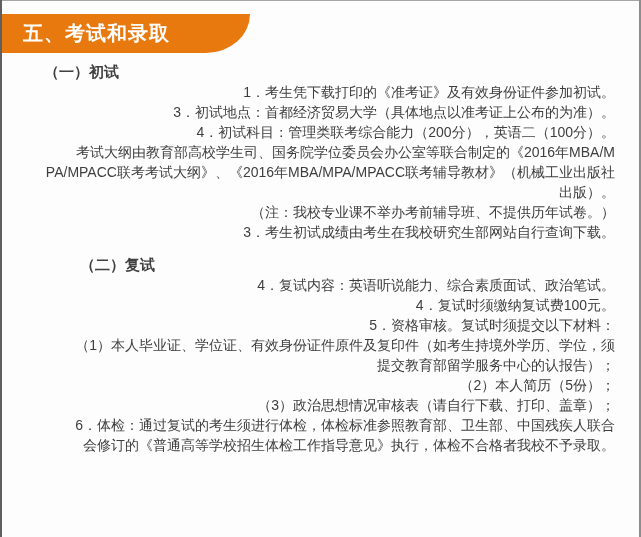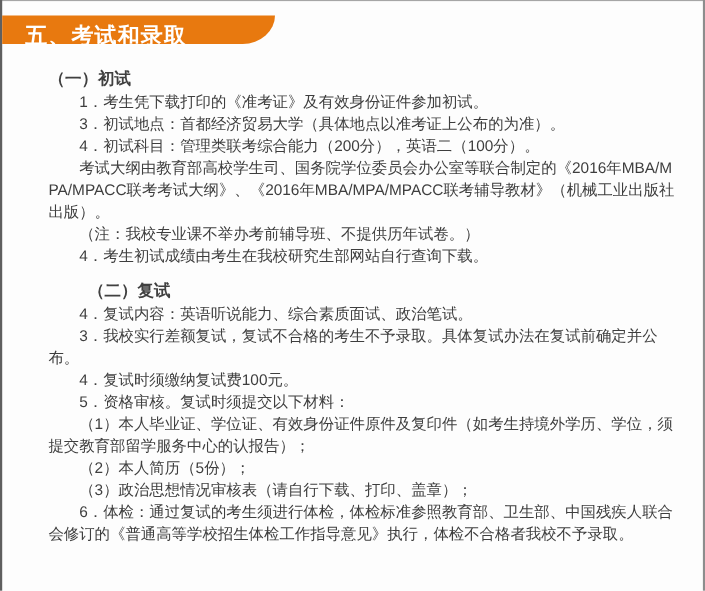--- a/index.html
+++ b/index.html
@@ -6,34 +6,34 @@
   body{
     width:641px;height:537px;position:relative;overflow:hidden;
     background:#fdfdfd;
     font-family:"Liberation Sans","DejaVu Sans",sans-serif;
   }
   .frame-top{position:absolute;left:0;top:0;right:0;height:1px;background:#a6a6a6;}
   .frame-left{position:absolute;left:0;top:0;bottom:0;width:2px;background:#5f5f5f;}
   .frame-right{position:absolute;right:0;top:0;bottom:0;width:2px;background:#8d8d8d;}
 
   .banner{
-    position:absolute;left:2px;top:14px;width:248px;height:26px;
+    position:absolute;left:2px;top:14px;width:248px;height:39px;
     background:#e8790f;
     border-bottom-right-radius:44px 39px;
     color:#ffffff;font-weight:bold;font-size:20px;line-height:39px;
     padding-left:21px;box-sizing:border-box;letter-spacing:1px;
     white-space:nowrap;
   }
 
   .content{
     position:absolute;left:44px;top:62px;width:571px;
     color:#3e3e3e;font-size:14px;line-height:20px;
     text-align:left;
   }
-  .content p{margin:0;text-indent:2em;word-break:break-all;}
+  .content p{margin:0;text-indent:2em;word-break:break-all;text-align:right;}
   .sec-heading{
     margin:0;font-size:15px;line-height:20px;
     color:#404040;font-weight:bold;
   }
   .section-2 .sec-heading{margin-top:13px;margin-left:36px;}
 </style>
 </head>
 <body>
 
 <div class="frame-top"></div>
@@ -46,27 +46,26 @@
 
 <div class="content">
 
   <div class="section-1">
     <h2 class="sec-heading">（一）初试</h2>
     <p>1．考生凭下载打印的《准考证》及有效身份证件参加初试。</p>
     <p>3．初试地点：首都经济贸易大学（具体地点以准考证上公布的为准）。</p>
     <p>4．初试科目：管理类联考综合能力（200分），英语二（100分）。</p>
     <p>考试大纲由教育部高校学生司、国务院学位委员会办公室等联合制定的《2016年MBA/MPA/MPACC联考考试大纲》、《2016年MBA/MPA/MPACC联考辅导教材》（机械工业出版社出版）。</p>
     <p>（注：我校专业课不举办考前辅导班、不提供历年试卷。）</p>
-    <p>4．考生初试成绩由考生在我校研究生部网站自行查询下载。</p>
+    <p>3．考生初试成绩由考生在我校研究生部网站自行查询下载。</p>
   </div>
 
   <div class="section-2">
     <h2 class="sec-heading">（二）复试</h2>
     <p>4．复试内容：英语听说能力、综合素质面试、政治笔试。</p>
-    <p>3．我校实行差额复试，复试不合格的考生不予录取。具体复试办法在复试前确定并公布。</p>
     <p>4．复试时须缴纳复试费100元。</p>
     <p>5．资格审核。复试时须提交以下材料：</p>
     <p>（1）本人毕业证、学位证、有效身份证件原件及复印件（如考生持境外学历、学位，须提交教育部留学服务中心的认报告）；</p>
     <p>（2）本人简历（5份）；</p>
     <p>（3）政治思想情况审核表（请自行下载、打印、盖章）；</p>
     <p>6．体检：通过复试的考生须进行体检，体检标准参照教育部、卫生部、中国残疾人联合会修订的《普通高等学校招生体检工作指导意见》执行，体检不合格者我校不予录取。</p>
   </div>
 
 </div>
 

